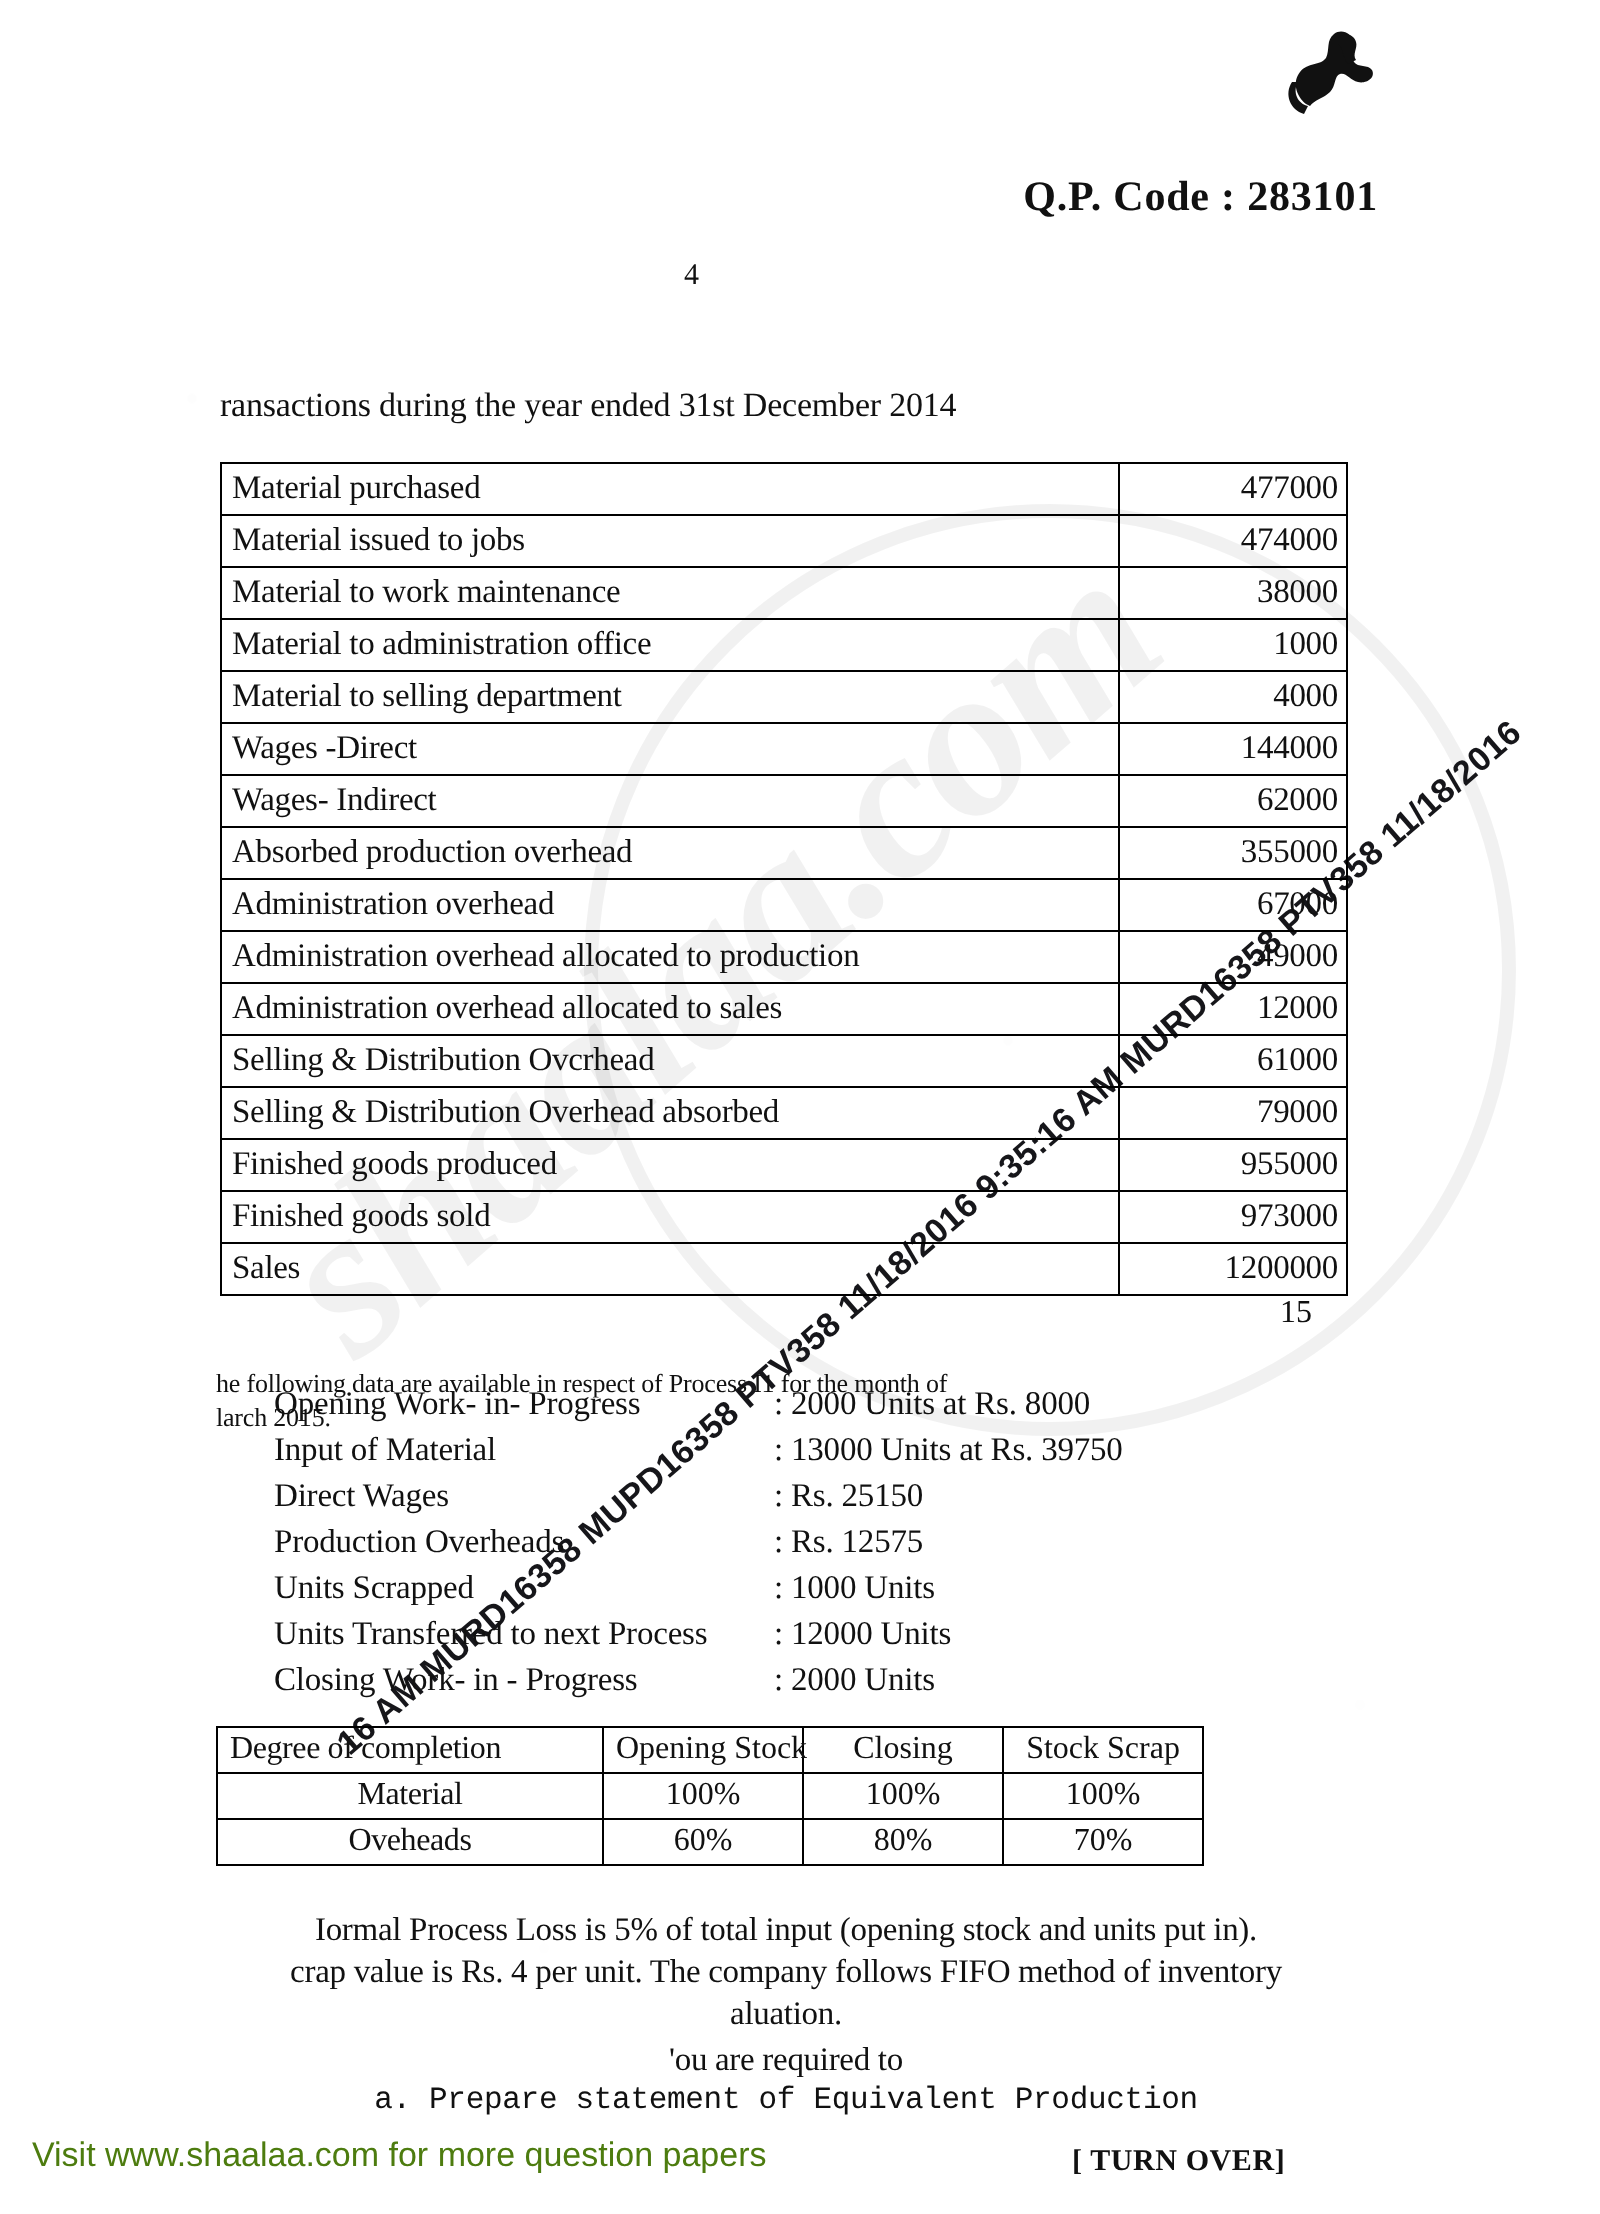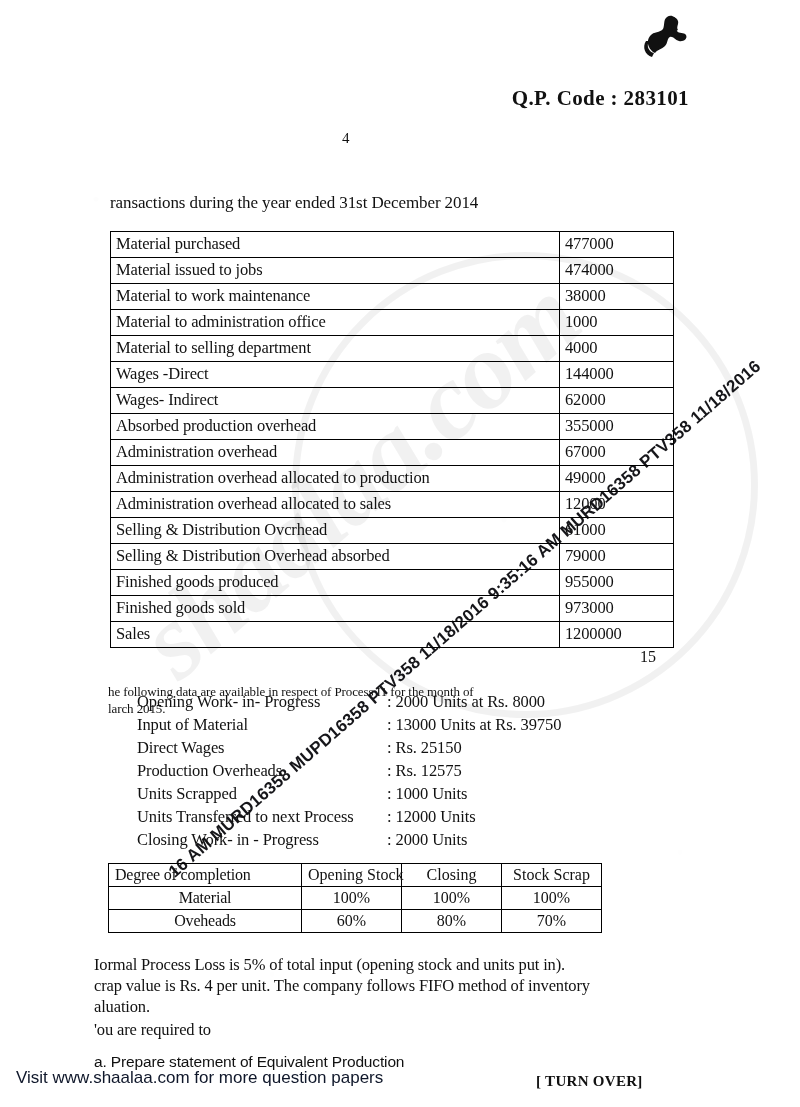--- a/index.html
+++ b/index.html
@@ -127,21 +127,21 @@
   .ledger td {
     border: 1.6px solid #000;
     padding: 1px 5px 2px 5px;
     height: 22px;
     line-height: 1.05;
     letter-spacing: -.15px;
     white-space: nowrap;
     overflow: hidden;
   }
   .ledger td.amt {
-    text-align: left;
+    text-align: right;
     width: 104px;
     padding-right: 4px;
   }
 
   
   .proc-head {
     position: absolute;
     left: 108px;
     top: 648px;
     width: 546px;
@@ -193,39 +193,40 @@
     white-space: nowrap;
   }
   .degree .c-label { width: 180px; text-align: center; letter-spacing: -.2px; }
   .degree .c-num { text-align: center; }
   .degree thead td { text-align: center; }
   .degree thead td.c-label { text-align: left; margin-top: 12px; }
 
   
   .notes {
     position: absolute;
-    left: 94px;
+    left: 110px;
     top: 955px;
     width: 566px;
     font-size: 16.5px;
     line-height: 1.27;
     letter-spacing: -.15px;
+    text-align: center;
   }
   .notes .n-line { white-space: nowrap; }
   .notes .n-req { margin-top: 2px; }
-  .notes .n-item { margin-top: 11px; font-family: Liberation Sans, sans-serif; font-size: 15.5px; }
+  .notes .n-item { margin-top: 0; font-family: Liberation Mono, monospace; font-size: 15.5px; }
 
   
   .footer-visit {
     position: absolute;
     left: 16px;
     top: 1068px;
     font-family: "Liberation Sans", sans-serif;
     font-size: 17px;
-    color: #0f172a;
+    color: #4d7c0f;
     white-space: nowrap;
   }
   .footer-turn {
     position: absolute;
     left: 536px;
     top: 1073px;
     font-family: "Liberation Serif", serif;
     font-size: 15px;
     font-weight: 700;
     letter-spacing: .3px;

